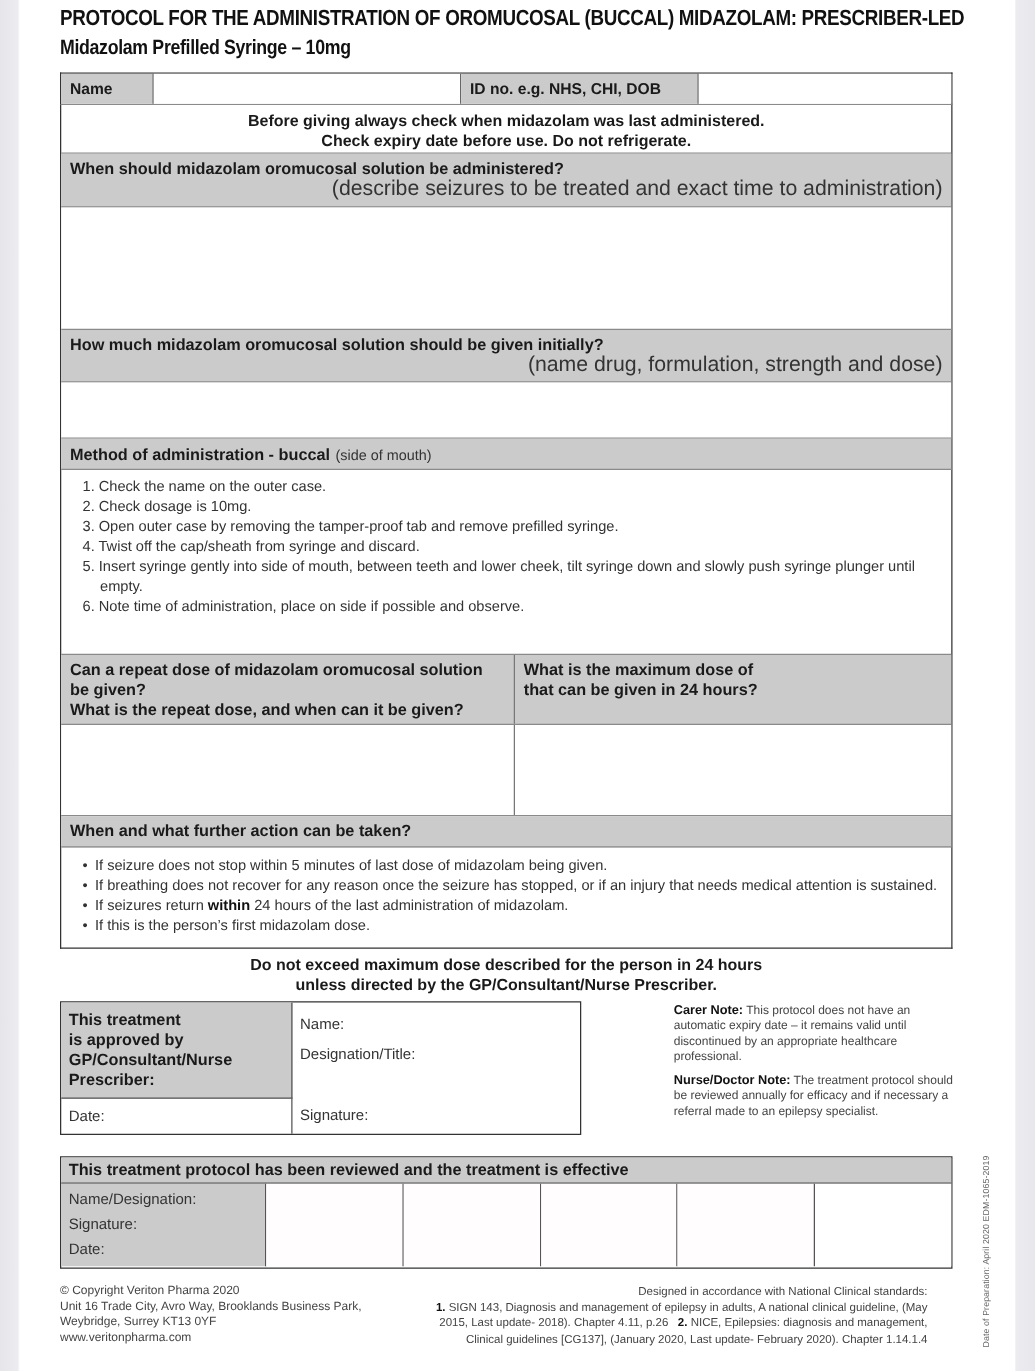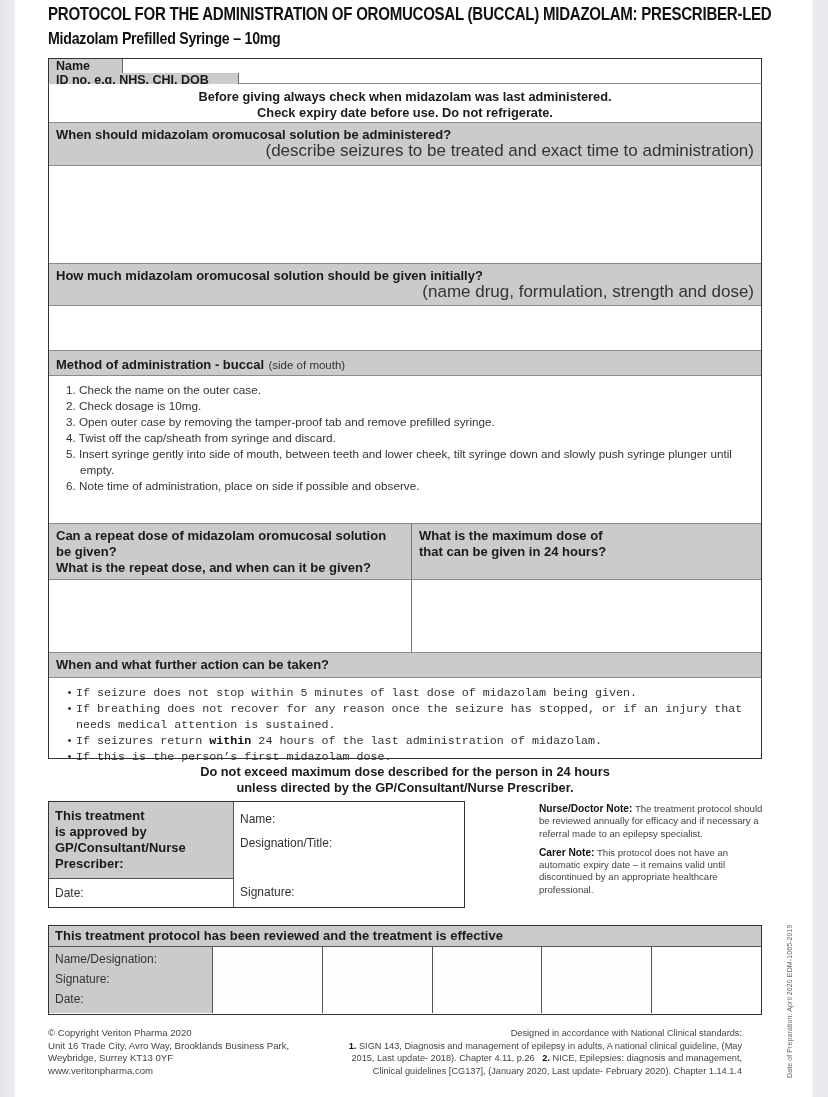--- a/index.html
+++ b/index.html
@@ -24,21 +24,21 @@
     font-weight: bold; font-size: 16.5px; letter-spacing: -0.3px;
     transform: scaleX(0.86); transform-origin: left top;
     white-space: nowrap; color: #111;
   }
 
   .frame { position: absolute; left: 48px; width: 714px; border: 1.5px solid #333; background: #fff; }
   .grey { background: #cbcbcb; }
   .hline { border-bottom: 1.5px solid #8a8a8a; }
 
   
-  .name-row { position: absolute; left: 48px; top: 58px; width: 714px; height: 26px; border: 1.5px solid #333; border-bottom: 1.5px solid #8a8a8a; display: flex; flex-direction: column; }
+  .name-row { position: absolute; left: 48px; top: 58px; width: 714px; height: 26px; border: 1.5px solid #333; border-bottom: 1.5px solid #8a8a8a; display: flex; }
   .name-row .lbl { background: #cbcbcb; font-weight: bold; font-size: 12.5px; display: flex; align-items: center; padding-left: 7px; border-right: 1.5px solid #666; }
   .name-row .val { background: #fff; border-right: 1.5px solid #666; }
 
   .main { top: 84px; height: 675px; border-top: none; }
 
   .notice { height: 39px; text-align: center; font-weight: bold; font-size: 12.8px; line-height: 16px; padding-top: 5px; }
 
   .sec-head { padding: 4px 7px 3px 7px; }
   .sec-head .q { font-weight: bold; font-size: 13px; line-height: 16px; }
   .sec-head .hint { font-size: 17px; line-height: 15px; color: #333; text-align: right; }
@@ -49,21 +49,21 @@
   ol.steps li { padding-left: 14px; text-indent: -14px; }
 
   .two-col { display: flex; }
   .two-col > div { }
   .two-col .left { width: 363px; border-right: 1.5px solid #777; }
   .two-col .right { flex: 1; }
 
   .action-body { padding: 7px 8px 4px 17px; }
   .action-body .phone { font-weight: bold; font-size: 13px; line-height: 16px; }
   .action-body ul { list-style: none; font-size: 11.7px; line-height: 16px; color: #333; }
-  .action-body ul li { padding-left: 10px; text-indent: -10px; font-family: Liberation Mono, monospace; }
+  .action-body ul li { padding-left: 10px; text-indent: -10px; }
   .action-body ul li .dot { display: inline-block; width: 10px; text-indent: 0; }
   .action-body b { color: #111; }
 
   .warning { position: absolute; left: 48px; top: 764px; width: 714px; text-align: center; font-weight: bold; font-size: 12.8px; line-height: 16px; }
 
   
   .approve { position: absolute; left: 48px; top: 801px; width: 417px; height: 107px; border: 1.5px solid #333; display: grid; grid-template-columns: 185px 1fr; grid-template-rows: 77px 1fr; }
   .approve .a-label { background: #cbcbcb; font-weight: bold; font-size: 13px; line-height: 16px; padding: 6px 6px; border-right: 1.5px solid #555; border-bottom: 1.5px solid #555; }
   .approve .a-fields { grid-row: 1 / 3; grid-column: 2; padding: 9px 6px 0 6px; font-size: 12px; color: #333; position: relative; }
   .approve .a-fields .f1 { line-height: 17px; }
@@ -179,22 +179,22 @@
     <div class="f1">Name:</div>
     <div class="f2">Designation/Title:</div>
     <div class="f3">Signature:</div>
   </div>
   <div class="a-date">
     <span>Date:</span>
   </div>
 </div>
 
 <div class="notes">
+  <p><b>Carer Note:</b><span> This protocol does not have an automatic expiry date – it remains valid until discontinued by an appropriate healthcare professional.</span></p>
   <p><b>Nurse/Doctor Note:</b><span> The treatment protocol should be reviewed annually for efficacy and if necessary a referral made to an epilepsy specialist.</span></p>
-  <p><b>Carer Note:</b><span> This protocol does not have an automatic expiry date – it remains valid until discontinued by an appropriate healthcare professional.</span></p>
 </div>
 
 <div class="review">
   <div class="r-head">This treatment protocol has been reviewed and the treatment is effective</div>
   <div class="r-body">
     <div class="r-labels">
       <div>Name/Designation:</div>
       <div>Signature:</div>
       <div>Date:</div>
     </div>

